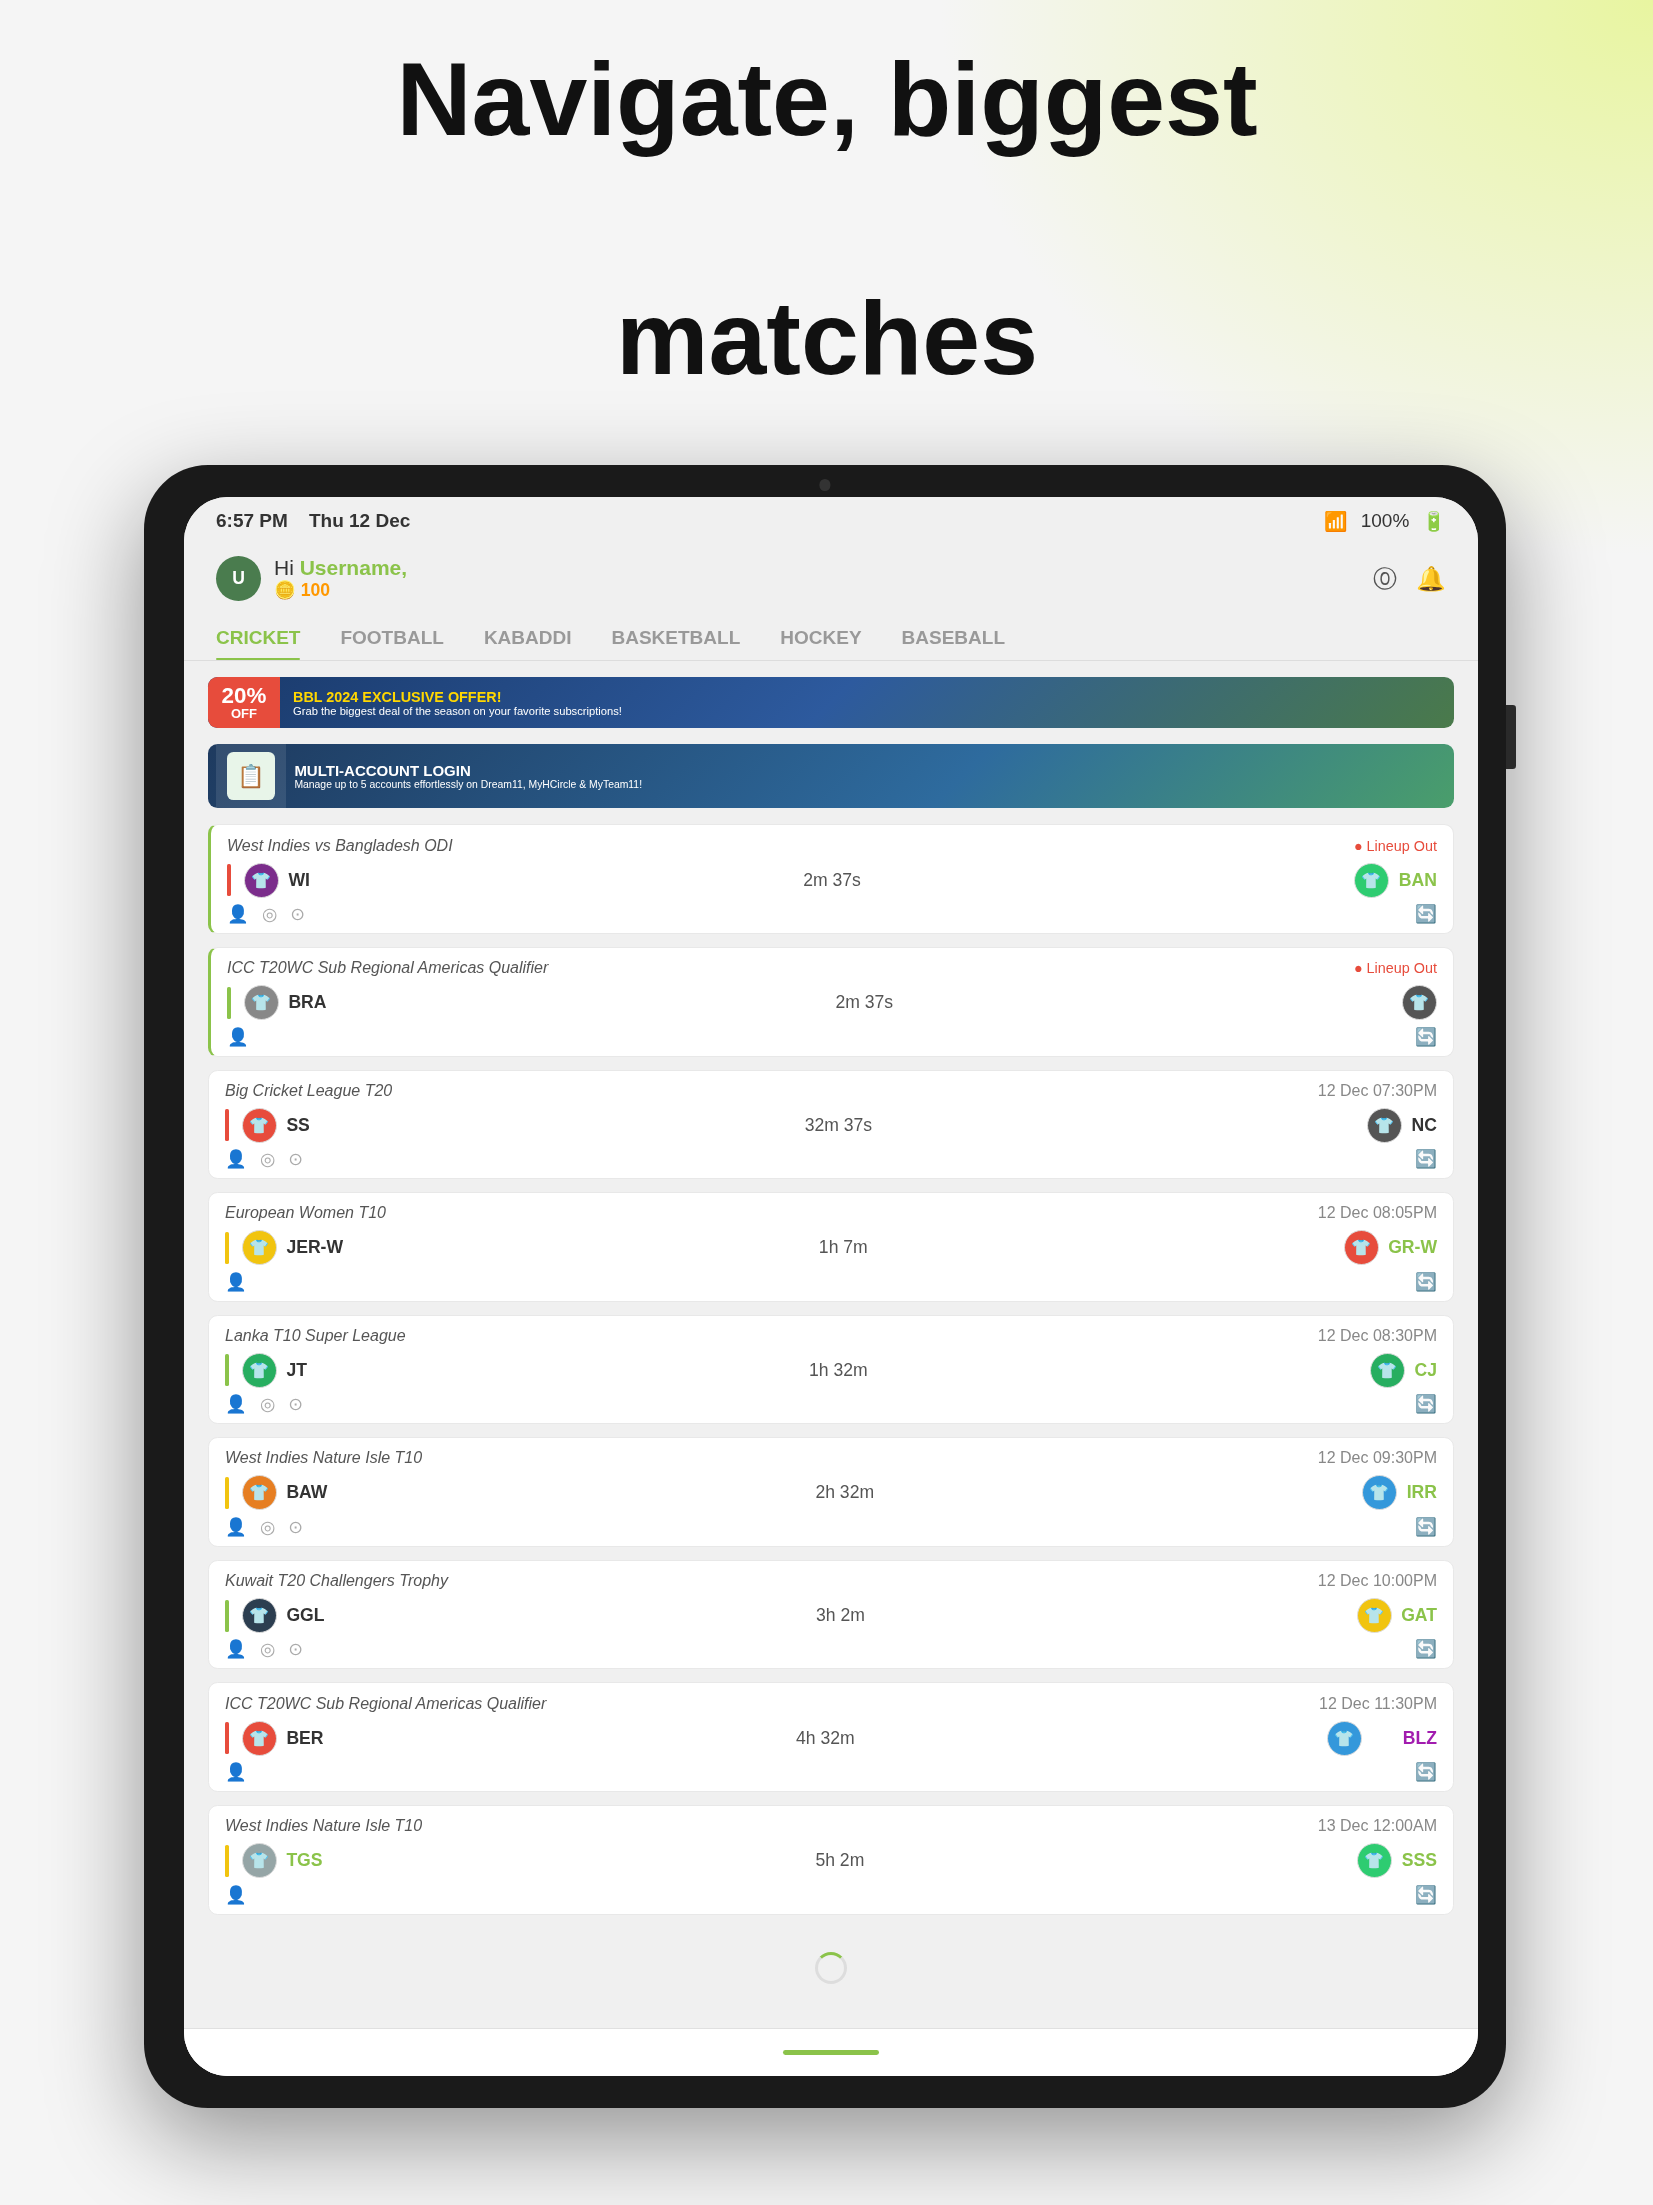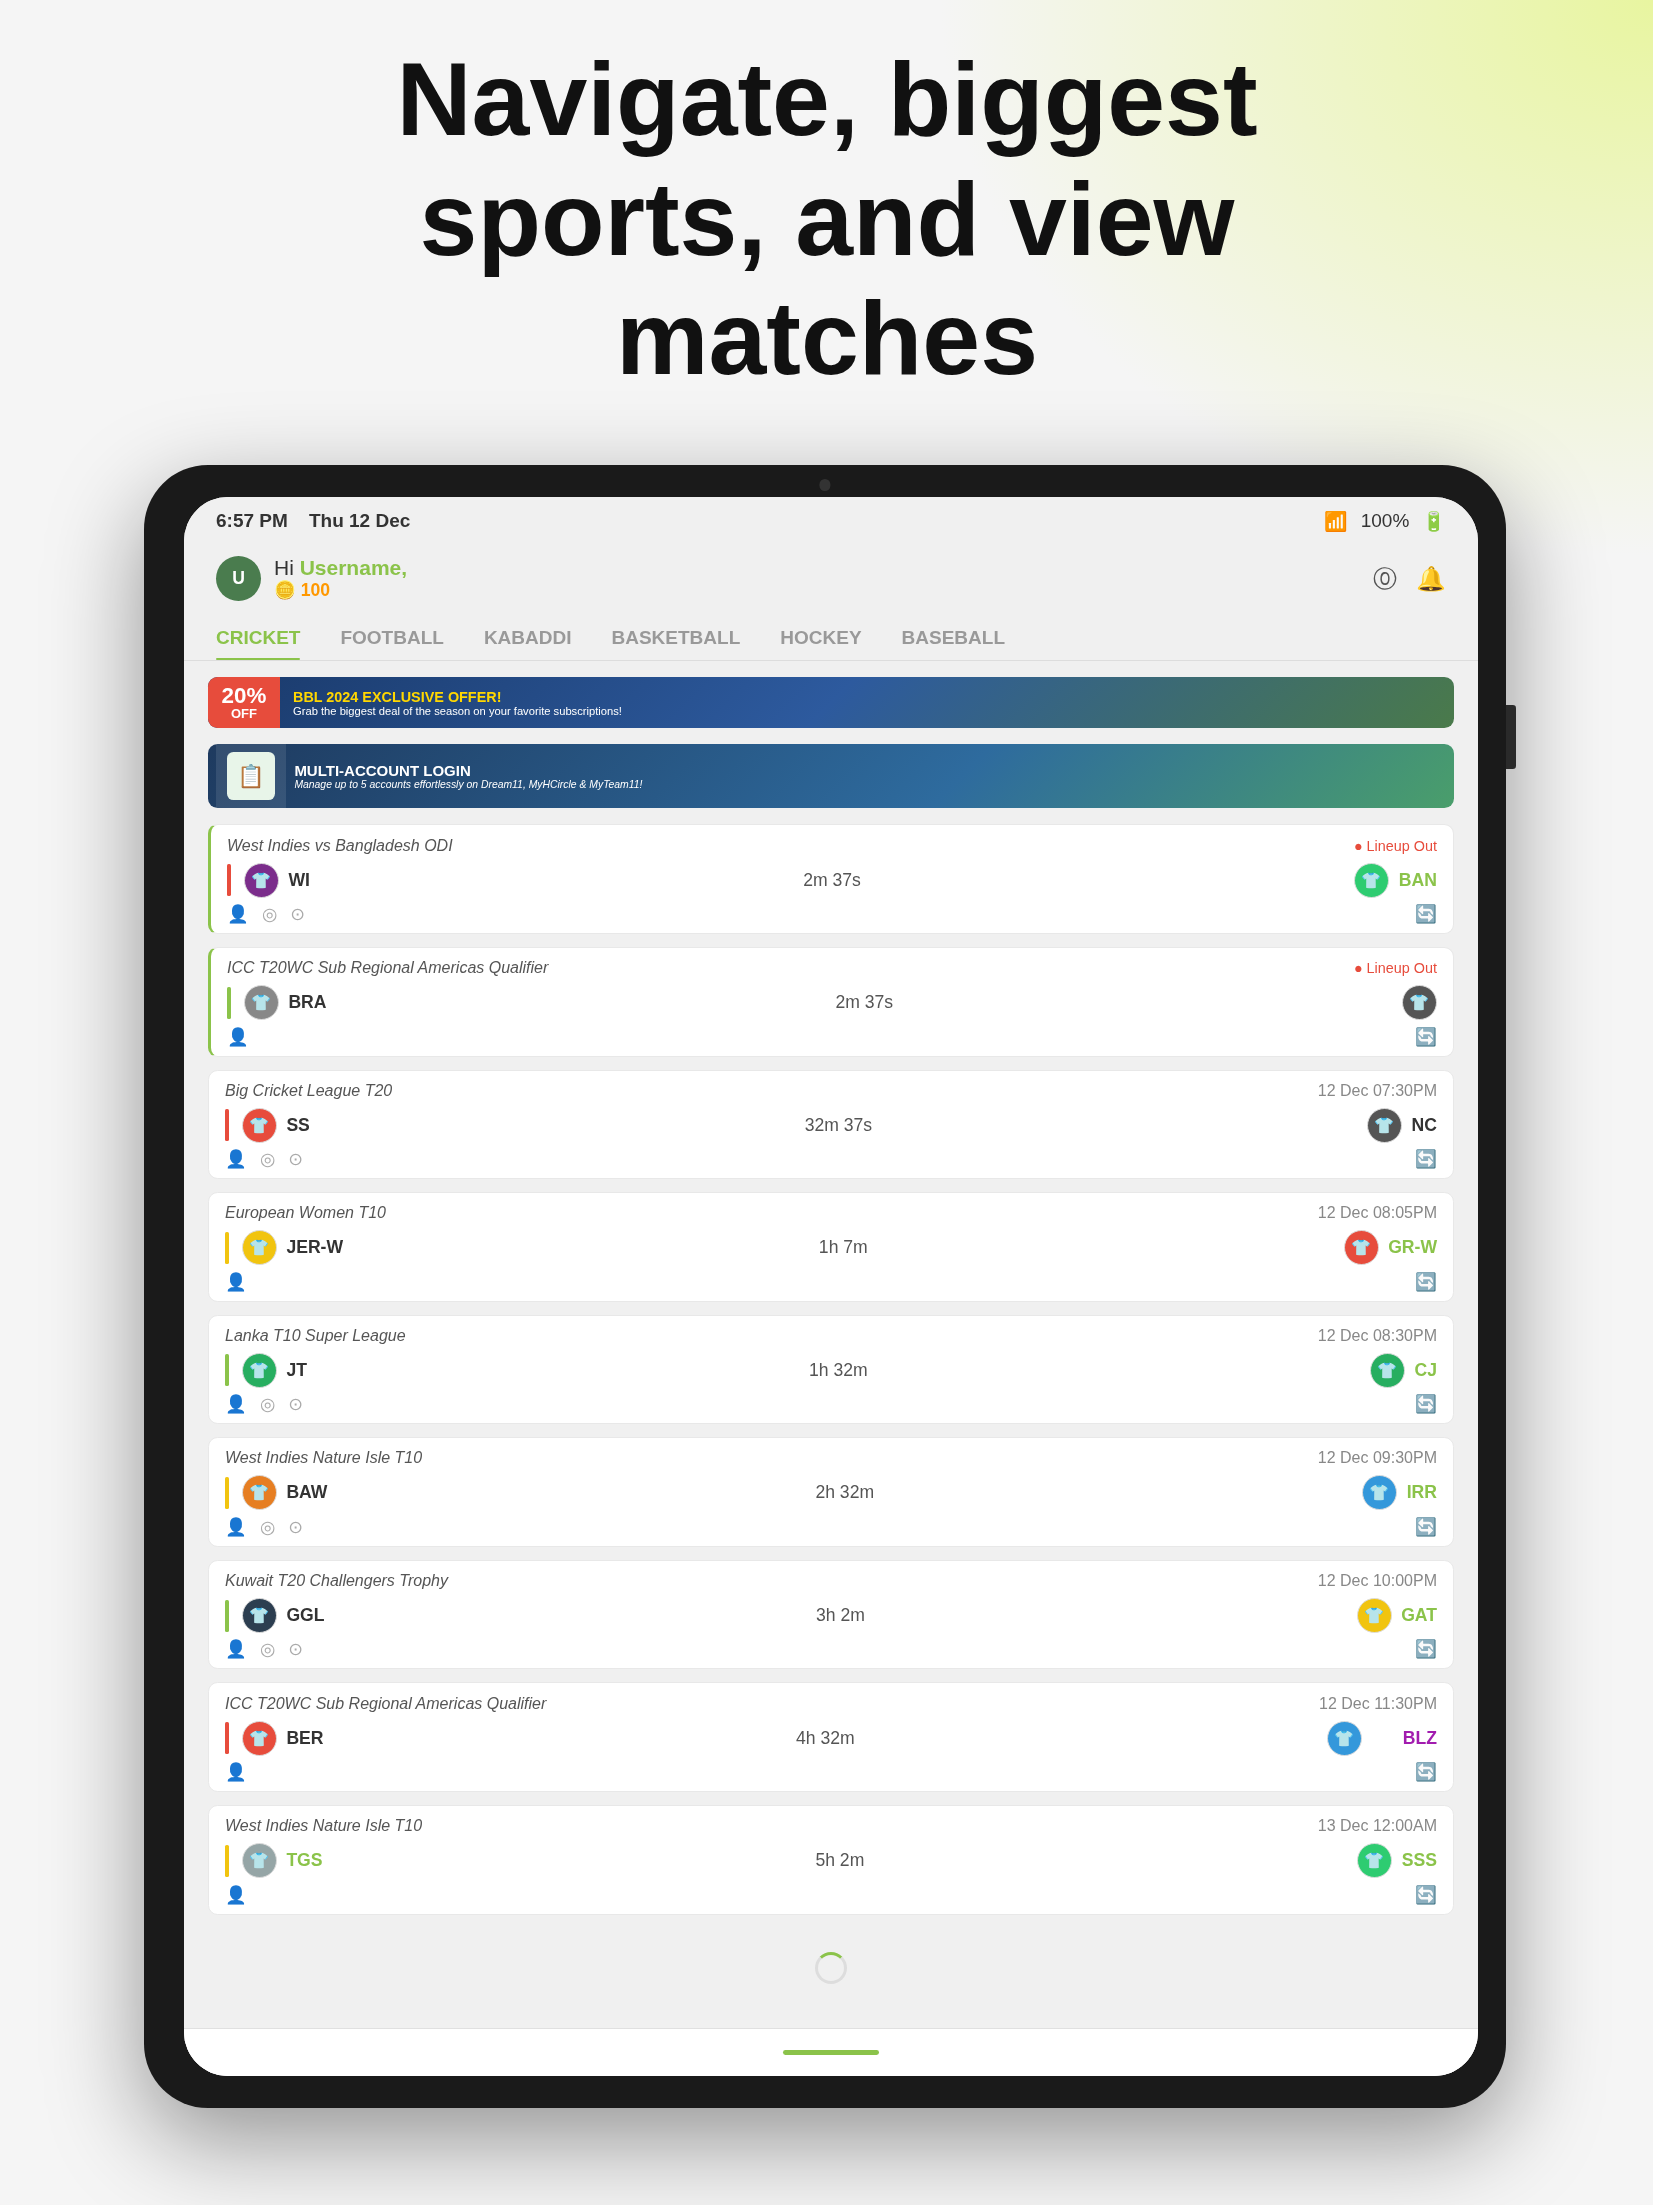--- a/index.html
+++ b/index.html
@@ -204,21 +204,21 @@
     }
     .promo-icon-box {
       width: 48px; height: 48px;
       background: #e8f5e9;
       border-radius: 6.4px;
       display: flex; align-items: center; justify-content: center;
       font-size: 22.4px;
     }
     .promo-multi-text { color: #fff; }
     .promo-multi-text .title { font-size: 15px; font-weight: 700; }
-    .promo-multi-text .sub { font-size: 10.4px; font-style: italic; }
+    .promo-multi-text .sub { font-size: 10.4px; }
 
     
     .match-card {
       background: #fff;
       border-radius: 9.6px;
       margin-bottom: 13px;
       padding: 11.2px 16px 8px;
       border: 0.8px solid #e8e8e8;
     }
     .match-card.live-border {
@@ -319,21 +319,21 @@
     }
   </style>
 </head>
 <body>
 
 <div class="bg-gradient"></div>
 
 <div class="headline">
   <h1>
     <span>Navigate, biggest</span><br>
-    <span>sports, and view</span><br>
+    <br>
     <span>matches</span>
   </h1>
 </div>
 
 <div class="tablet-frame">
   <div class="tablet-camera"></div>
   <div class="side-btn"></div>
 
   <div class="tablet-screen">
 

